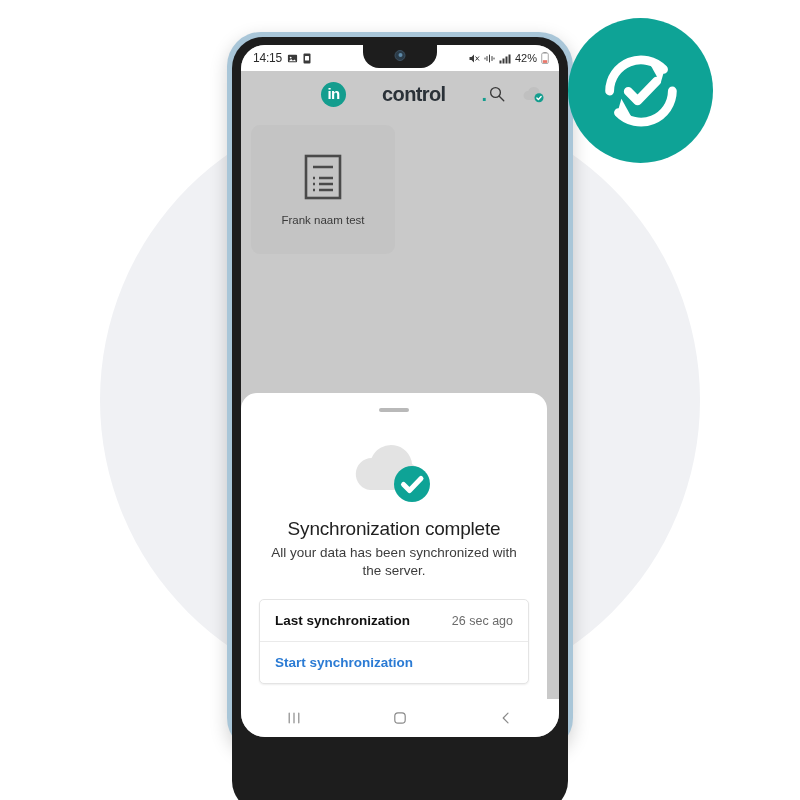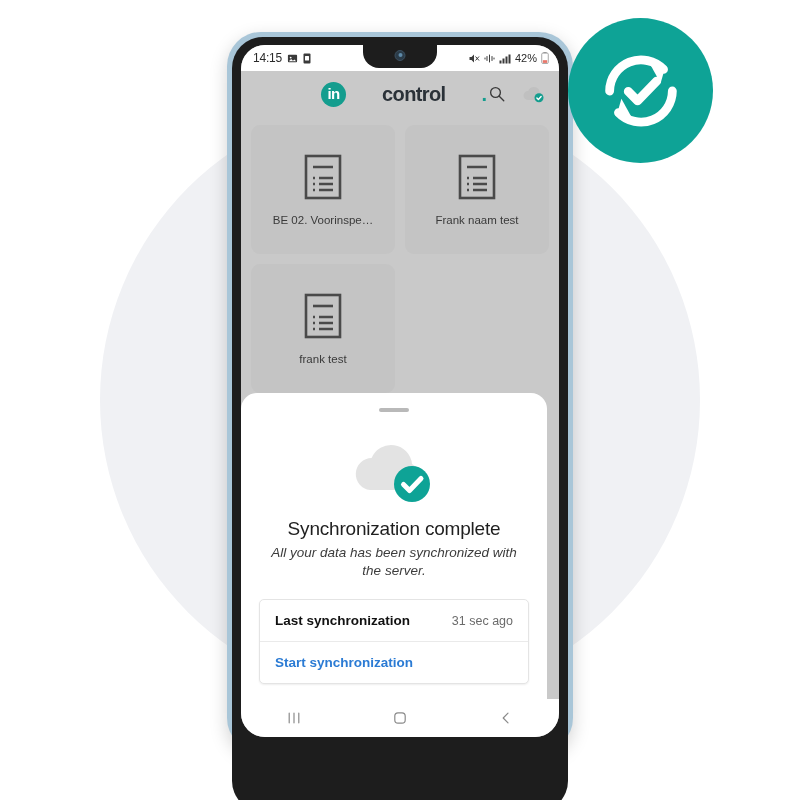--- a/index.html
+++ b/index.html
@@ -146,21 +146,21 @@
   .sync-art {
     position: relative; width: 96px; height: 62px;
     margin: 30px auto 0 auto;
   }
   .sheet-title {
     text-align: center; font-size: 19px; color: #1f1f1f;
     margin-top: 14px; letter-spacing: -0.2px;
   }
   .sheet-sub {
     text-align: center; font-size: 13.5px; color: #3c3c3c;
-    margin-top: 4px; line-height: 1.35; padding: 0 26px; font-style: italic;
+    margin-top: 4px; line-height: 1.35; padding: 0 26px;
   }
   .sync-card {
     margin: 19px 18px 16px 18px;
     background: #fff; border: 1px solid #e4e4e4;
     border-radius: 5px;
     box-shadow: 0 1px 2px rgba(0,0,0,0.07);
     overflow: hidden;
   }
   .sync-row {
     display: flex; align-items: center; justify-content: space-between;
@@ -279,64 +279,42 @@
       <div class="tiles">
         <div class="tile">
           <span class="glyph doc-icon">
             <svg width="38" height="46" viewBox="0 0 38 46">
                 <rect x="2" y="2" width="34" height="42" fill="none" stroke="#4a4a4a" stroke-width="2.6"></rect>
                 <path d="M9 13h20" stroke="#4a4a4a" stroke-width="2.6"></path>
                 <path d="M9 24h2M9 30h2M9 36h2" stroke="#4a4a4a" stroke-width="2.6"></path>
                 <path d="M15 24h14M15 30h14M15 36h14" stroke="#4a4a4a" stroke-width="2.6"></path>
               </svg>
           </span>
-          <span class="tile-label">BE 02. Voorinspe…</span>
-        </div>
-        <div class="tile">
-          <span class="glyph doc-icon">
-            <svg width="38" height="46" viewBox="0 0 38 46">
-                <rect x="2" y="2" width="34" height="42" fill="none" stroke="#4a4a4a" stroke-width="2.6"></rect>
-                <path d="M9 13h20" stroke="#4a4a4a" stroke-width="2.6"></path>
-                <path d="M9 24h2M9 30h2M9 36h2" stroke="#4a4a4a" stroke-width="2.6"></path>
-                <path d="M15 24h14M15 30h14M15 36h14" stroke="#4a4a4a" stroke-width="2.6"></path>
-              </svg>
-          </span>
           <span class="tile-label">Frank naam test</span>
-        </div>
-        <div class="tile">
-          <span class="glyph doc-icon">
-            <svg width="38" height="46" viewBox="0 0 38 46">
-                <rect x="2" y="2" width="34" height="42" fill="none" stroke="#4a4a4a" stroke-width="2.6"></rect>
-                <path d="M9 13h20" stroke="#4a4a4a" stroke-width="2.6"></path>
-                <path d="M9 24h2M9 30h2M9 36h2" stroke="#4a4a4a" stroke-width="2.6"></path>
-                <path d="M15 24h14M15 30h14M15 36h14" stroke="#4a4a4a" stroke-width="2.6"></path>
-              </svg>
-          </span>
-          <span class="tile-label">frank test</span>
         </div>
       </div>
 
       <div class="sheet">
         <div class="sheet-handle"></div>
 
         <div class="sync-art">
           <svg width="96" height="62" viewBox="0 0 96 62">
             <path d="M24 48a16 16 0 0 1 1.6-31.9A21 21 0 0 1 66 22a14.5 14.5 0 0 1-1.5 26z" fill="#e3e3e3"></path>
             <circle cx="66" cy="42" r="18" fill="#0ea396"></circle>
             <path d="M57.5 42.5l6 6 11.5-12" fill="none" stroke="#ffffff" stroke-width="5" stroke-linecap="round" stroke-linejoin="round"></path>
           </svg>
         </div>
 
         <div class="sheet-title">Synchronization complete</div>
         <div class="sheet-sub">All your data has been synchronized with the server.</div>
 
         <div class="sync-card">
           <div class="sync-row">
             <span class="row-label">Last synchronization</span>
-            <span class="row-value">31 sec ago</span>
+            <span class="row-value">26 sec ago</span>
           </div>
           <div class="sync-row row-divider">
             <span class="row-action">Start synchronization</span>
           </div>
         </div>
       </div>
 
       <div class="nav-bar">
         <span class="nav-btn">
           <svg width="16" height="16" viewBox="0 0 20 20">

